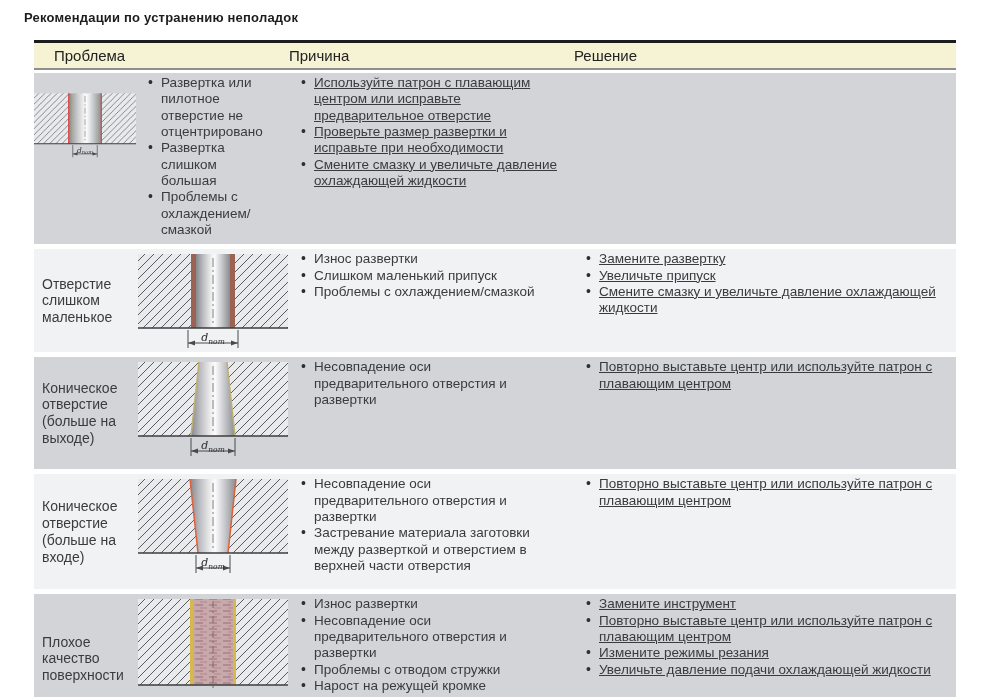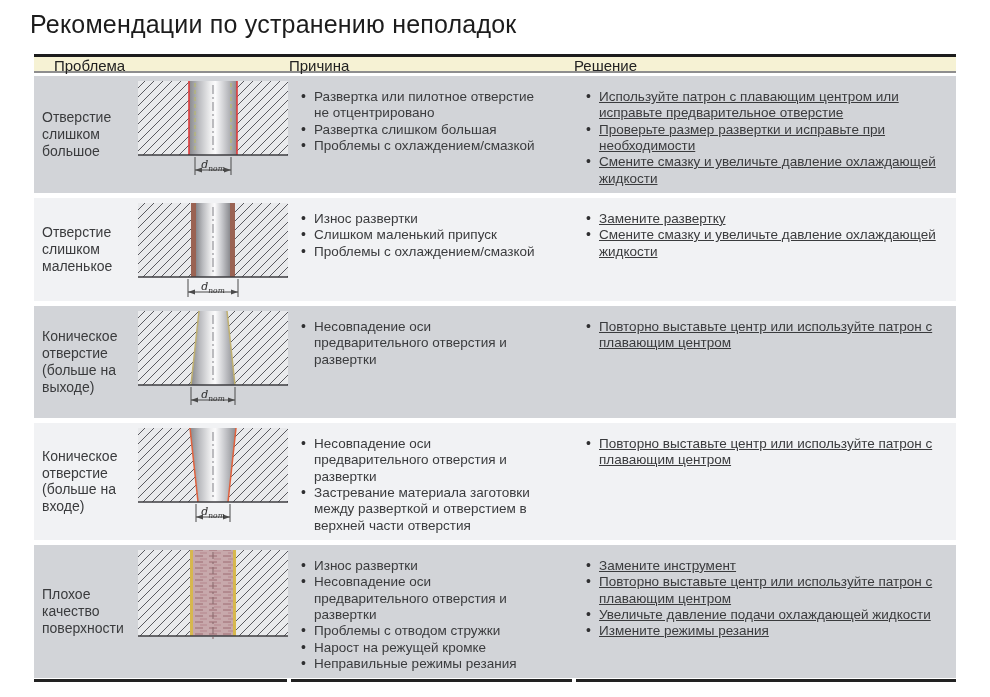--- a/index.html
+++ b/index.html
@@ -3,31 +3,31 @@
 <meta charset="utf-8">
 <style>
   * { margin:0; padding:0; box-sizing:border-box; }
   html,body { background:#ffffff; }
   body {
     width:990px; height:697px; overflow:hidden;
     font-family:"Liberation Sans","DejaVu Sans",sans-serif;
     color:#3a3b3d;
   }
   .page-title {
-    margin:10px 0 0 30px;
-    font-size:25px; font-weight:400; color:#1c1c1c;
+    margin:10px 0 0 24px;
+    font-size:13px; font-weight:700; color:#1c1c1c;
     letter-spacing:0.2px;
   }
   .trouble-table { margin:15px 0 0 34px; width:922px; }
   .table-header {
     display:grid; grid-template-columns:102px 153px 285px 1fr;
     background:#f6f2d4;
     border-top:3px solid #1c1c1c;
     border-bottom:2px solid #8e8e8e;
-    height:19px; align-items:center;
+    height:30px; align-items:center;
     margin-bottom:3px;
     font-size:15px; color:#222;
   }
   .hcell-problem { grid-column:1 / 3; padding-left:20px; text-align:left; }
   .hcell-cause   { grid-column:3; text-align:left; }
   .hcell-solution{ grid-column:4; text-align:left; }
   .t-row {
     display:grid; grid-template-columns:102px 153px 285px 1fr;
     margin-bottom:5px;
   }
@@ -36,21 +36,21 @@
   .t-row.r1 { min-height:104px; }
   .t-row.r2 { min-height:102px; }
   .t-row.r3 { min-height:112px; }
   .t-row.r4 { min-height:115px; }
   .t-row.r5 { min-height:129px; margin-bottom:1px; }
   .problem-cell {
     align-self:center; padding:4px 2px 4px 8px;
     font-size:14px; line-height:1.2; color:#3a3b3d;
   }
   .diagram-cell { padding-top:3px; display:flex; justify-content:center; }
-  .bullets { list-style:none; padding:13px 30px 6px 12px; font-size:13.5px; line-height:1.21; }
+  .bullets { list-style:none; padding:2px 30px 6px 12px; font-size:13.5px; line-height:1.21; }
   .solutions .bullets { padding-right:10px;text-decoration:underline; }
   .bullets li { position:relative; padding-left:13px; }
   .bullets li::before {
     content:"\2022"; position:absolute; left:0; top:-1px; font-size:14px; color:#2f2f31;
   }
   .table-bottom {
     height:3px; margin-top:1px;
     background:linear-gradient(90deg,
       #222 0, #222 253px, #fff 253px, #fff 257px,
       #222 257px, #222 538px, #fff 538px, #fff 542px,
@@ -66,21 +66,20 @@
 
 <div class="trouble-table">
 
   <div class="table-header">
     <div class="hcell-problem">Проблема</div>
     <div class="hcell-cause">Причина</div>
     <div class="hcell-solution">Решение</div>
   </div>
 
   <div class="t-row odd r1">
-    <div class="problem-cell">Отверстие слишком большое</div>
     <div class="diagram-cell">
       <svg class="diagram-svg" width="150" height="100" viewBox="0 0 150 100">
         <defs>
           <pattern id="h1" width="9" height="9" patternUnits="userSpaceOnUse">
             <rect width="9" height="9" fill="#e9eaec"></rect>
             <path d="M0,9 L9,0 M-2.25,2.25 L2.25,-2.25 M6.75,11.25 L11.25,6.75" stroke="#5a5a60" stroke-width="1"></path>
           </pattern>
           <linearGradient id="g1" x1="0" y1="0" x2="1" y2="0">
             <stop offset="0" stop-color="#87888c"></stop>
               <stop offset="0.2" stop-color="#babbbf"></stop>
@@ -157,20 +156,21 @@
     <div class="causes">
       <ul class="bullets">
         <li>Износ развертки</li>
         <li>Слишком маленький припуск</li>
         <li>Проблемы с охлаждением/смазкой</li>
       </ul>
     </div>
     <div class="solutions">
       <ul class="bullets">
         <li>Замените развертку</li>
+        <li>Увеличьте припуск</li>
         <li>Смените смазку и увеличьте давление охлаждающей жидкости</li>
       </ul>
     </div>
   </div>
 
   <div class="t-row odd r3">
     <div class="problem-cell">Коническое отверстие (больше на выходе)</div>
     <div class="diagram-cell">
       <svg class="diagram-svg" width="150" height="100" viewBox="0 0 150 100">
         <defs>
@@ -287,20 +287,20 @@
         <li>Несовпадение оси предварительного отверстия и развертки</li>
         <li>Проблемы с отводом стружки</li>
         <li>Нарост на режущей кромке</li>
         <li>Неправильные режимы резания</li>
       </ul>
     </div>
     <div class="solutions">
       <ul class="bullets">
         <li>Замените инструмент</li>
         <li>Повторно выставьте центр или используйте патрон с плавающим центром</li>
+        <li>Измените режимы резания</li>
         <li>Увеличьте давление подачи охлаждающей жидкости</li>
-        <li>Измените режимы резания</li>
       </ul>
     </div>
   </div>
 
   <div class="table-bottom"></div>
 </div>
 
 </body></html>

